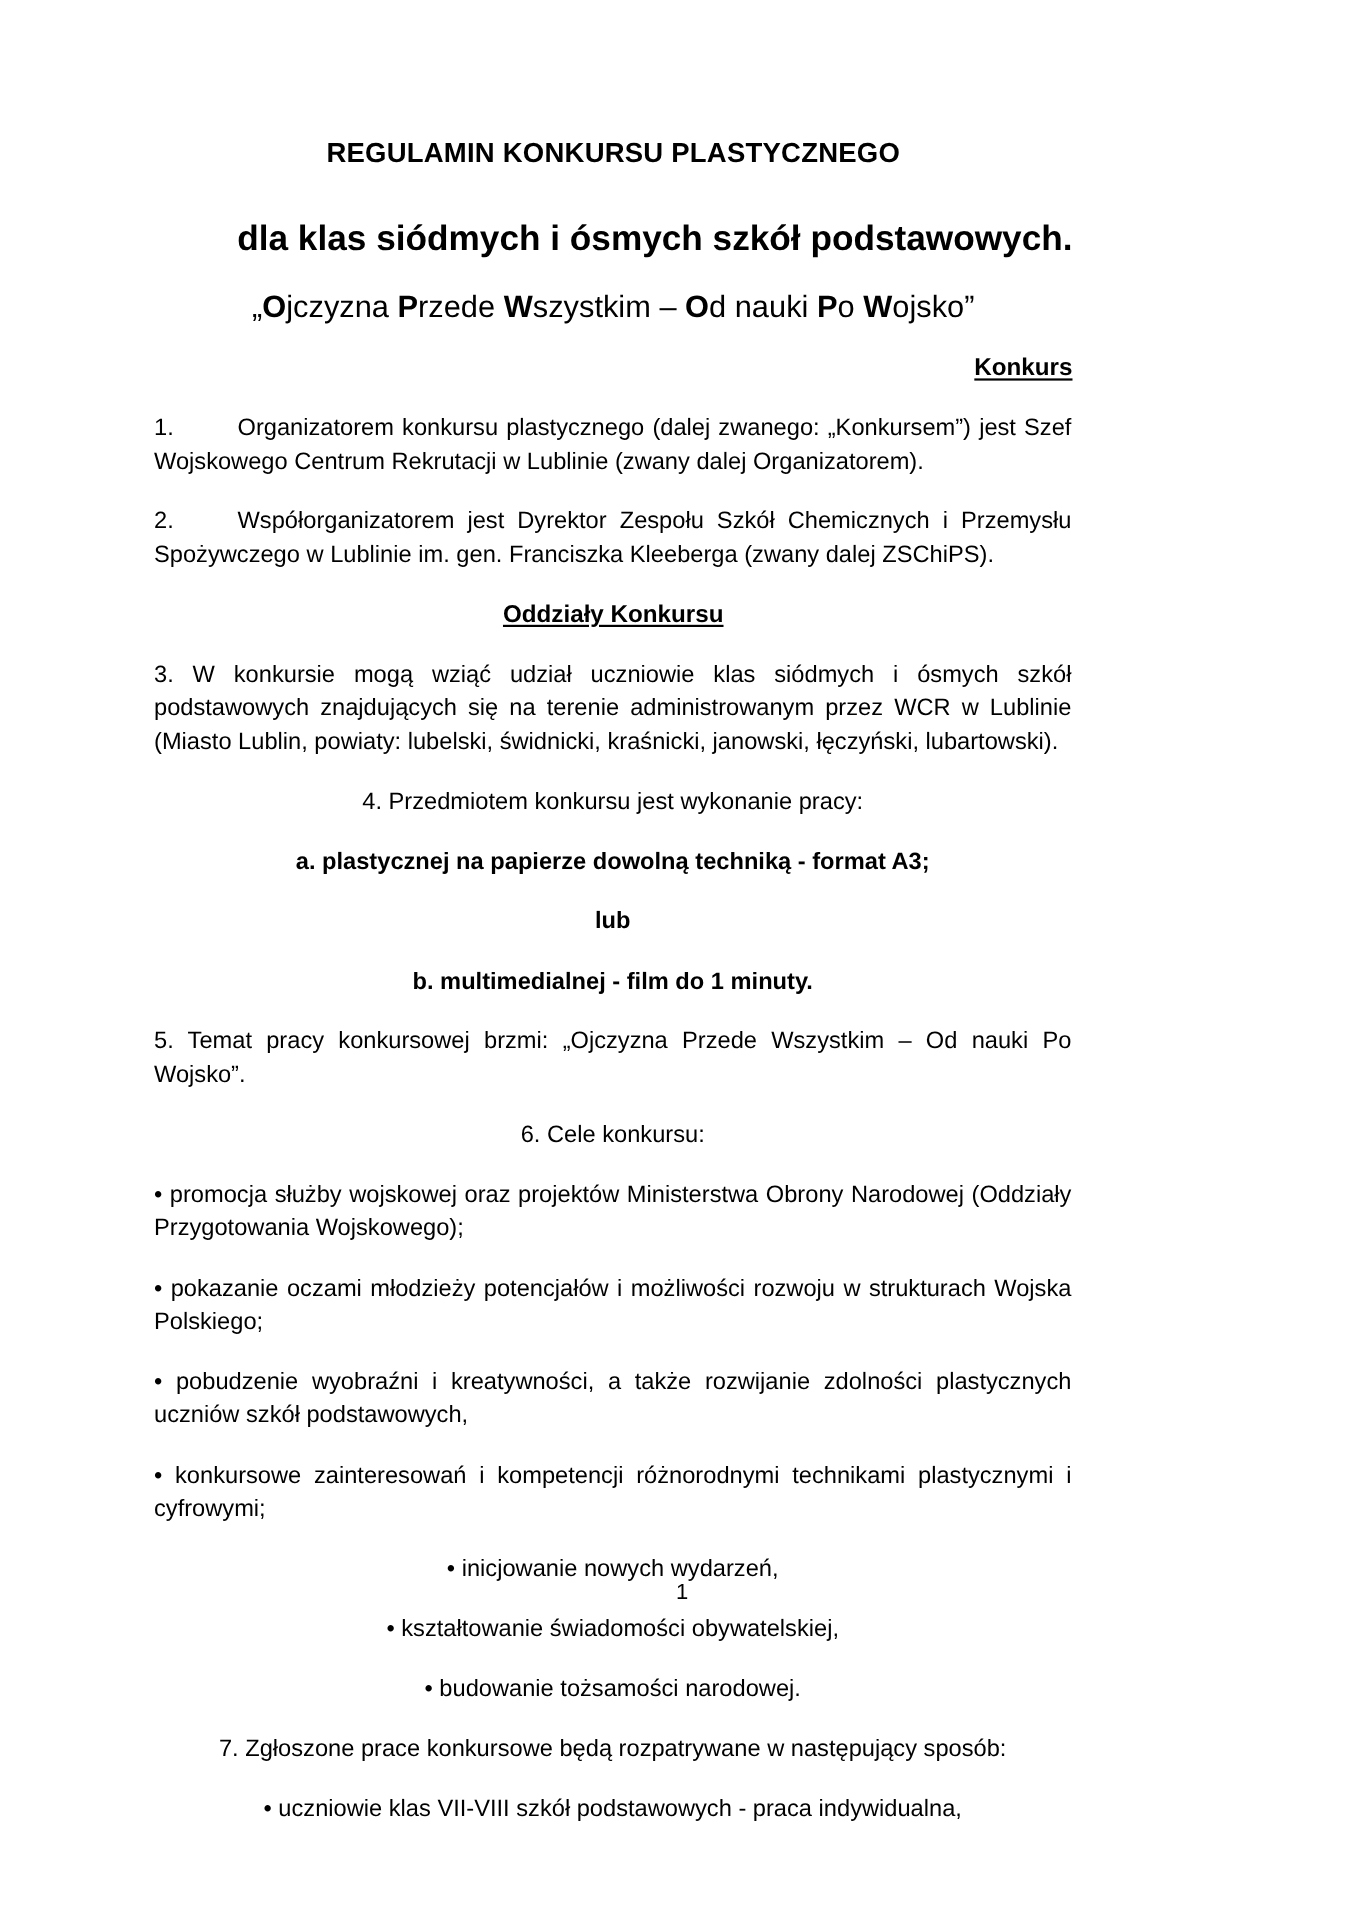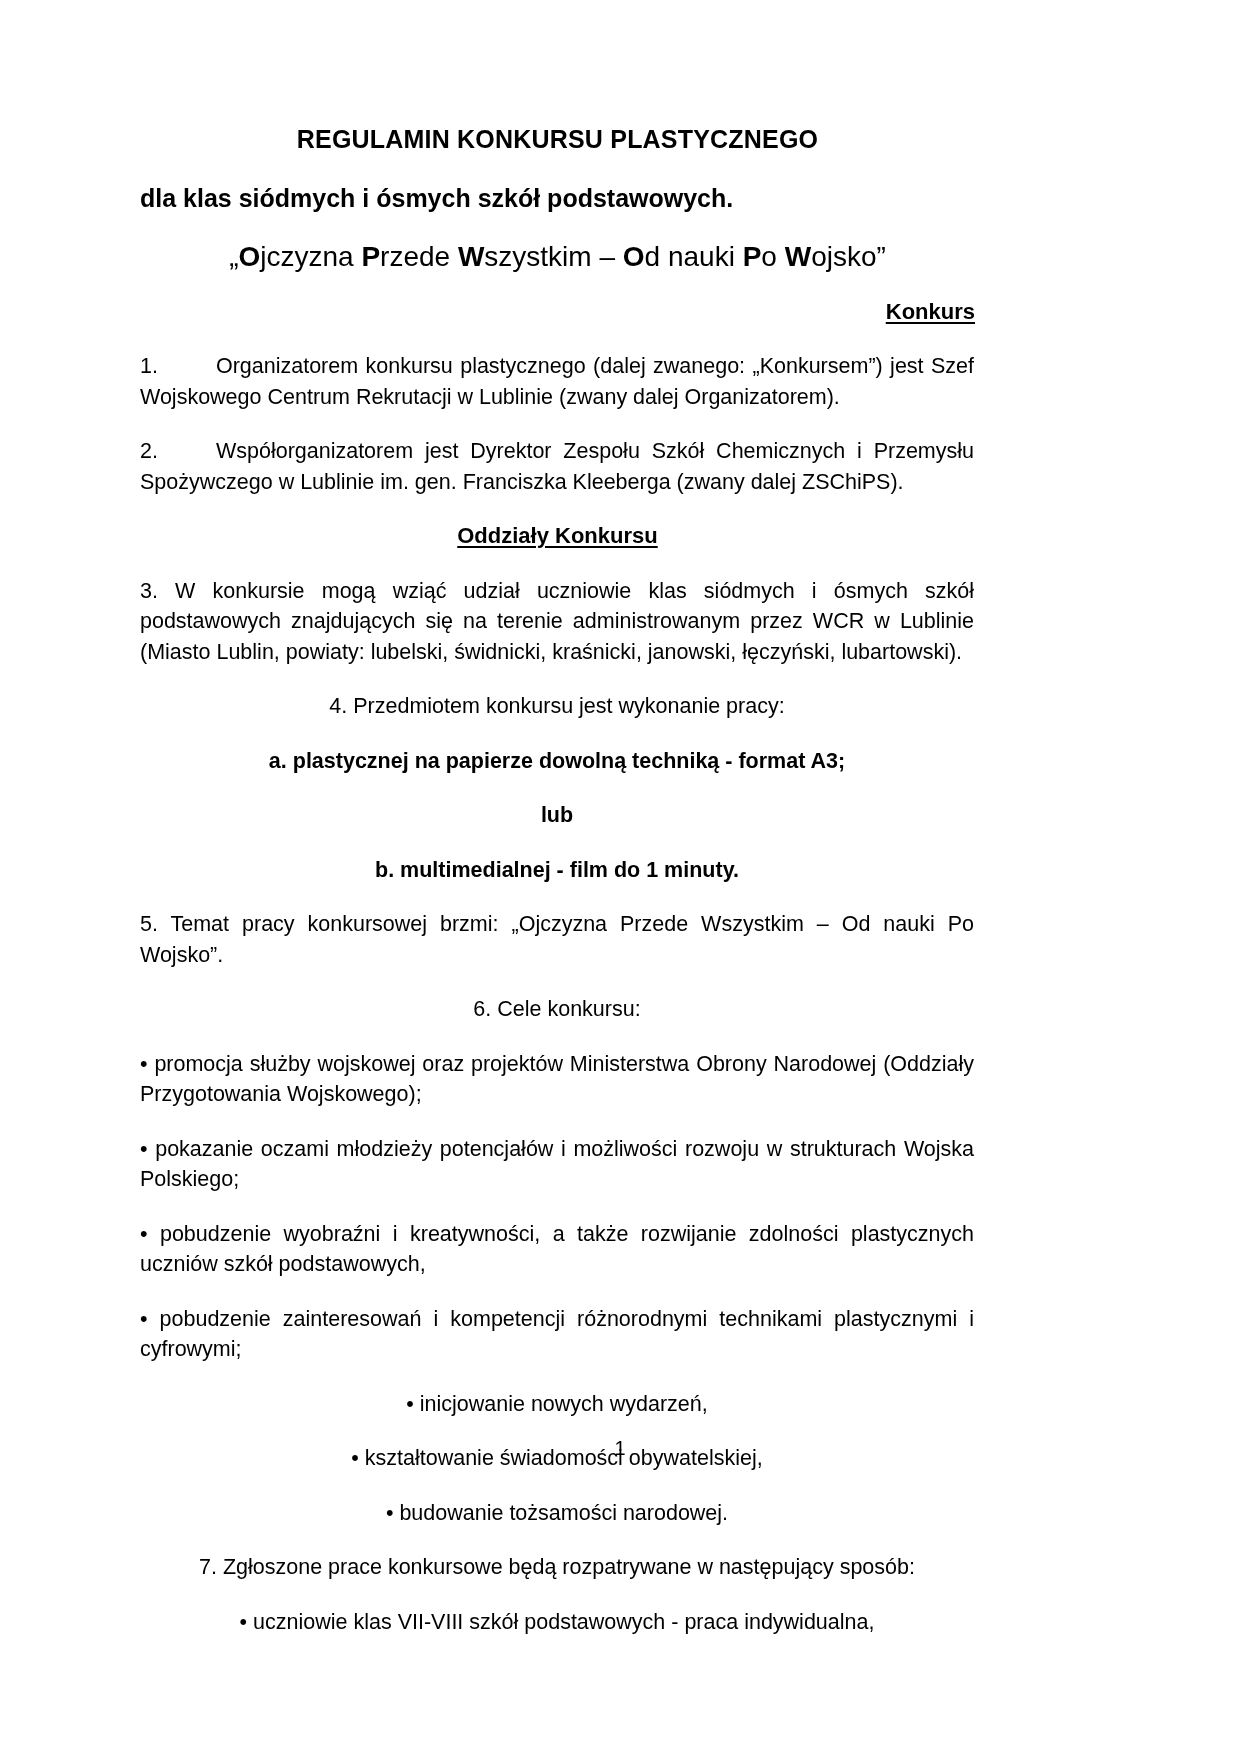--- a/index.html
+++ b/index.html
@@ -26,27 +26,27 @@
     left: 140px;
     top: 125px;
     width: 835px;
   }
   
   .title-1 {
     font-size: 25px;
     font-weight: bold;
     text-align: center;
     letter-spacing: 0.2px;
-    margin: 0 0 30px 0;
+    margin: 0 0 44px 0;
     line-height: 1.15;
   }
   .title-2 {
-    font-size: 25px;
+    font-size: 32px;
     font-weight: bold;
-    text-align: left;
+    text-align: right;
     margin: 1px 0 28px 0;
     line-height: 1.15;
   }
   .title-3 {
     font-size: 28px;
     font-weight: normal;
     text-align: center;
     margin: 0 0 26px 0;
     line-height: 1.15;
   }
@@ -126,21 +126,21 @@
     <p class="para">5. Temat pracy konkursowej brzmi: „Ojczyzna Przede Wszystkim – Od nauki Po Wojsko”.</p>
 
     <p class="para left">6. Cele konkursu:</p>
 
     <p class="para">• promocja służby wojskowej oraz projektów Ministerstwa Obrony Narodowej (Oddziały Przygotowania Wojskowego);</p>
 
     <p class="para">• pokazanie oczami młodzieży potencjałów i możliwości rozwoju w strukturach Wojska Polskiego;</p>
 
     <p class="para">• pobudzenie wyobraźni i kreatywności, a także rozwijanie zdolności plastycznych uczniów szkół podstawowych,</p>
 
-    <p class="para">• pobudzenie zainteresowań i kompetencji różnorodnymi technikami plastycznymi i cyfrowymi;</p>
+    <p class="para">• konkursowe zainteresowań i kompetencji różnorodnymi technikami plastycznymi i cyfrowymi;</p>
 
     <p class="para left">• inicjowanie nowych wydarzeń,</p>
 
     <p class="para left">• kształtowanie świadomości obywatelskiej,</p>
 
     <p class="para left">• budowanie tożsamości narodowej.</p>
 
     <p class="para left">7. Zgłoszone prace konkursowe będą rozpatrywane w następujący sposób:</p>
 
     <p class="para left">• uczniowie klas VII-VIII szkół podstawowych - praca indywidualna,</p>

